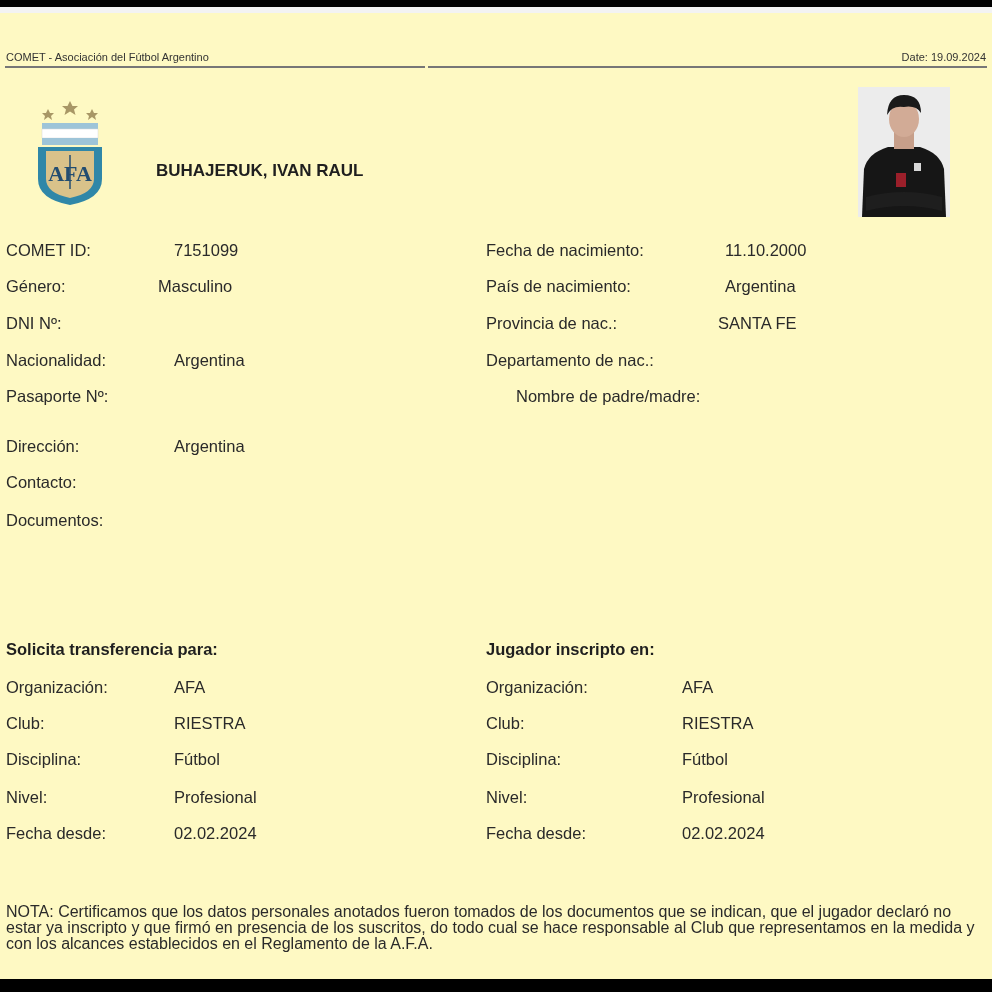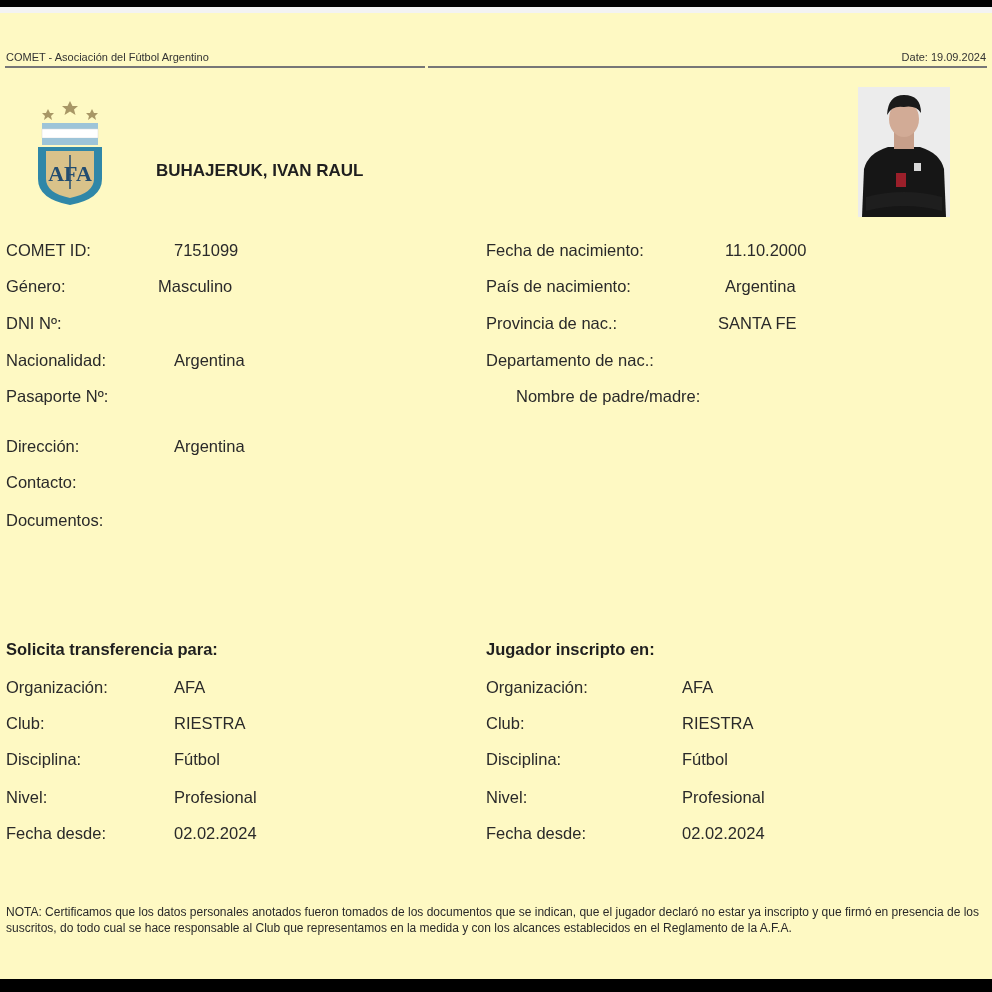--- a/index.html
+++ b/index.html
@@ -29,21 +29,21 @@
   }
 
   .row { position: absolute; font-size: 16.5px; color: #2a2a2a; white-space: nowrap; }
   .lbl { position: absolute; }
   .val { position: absolute; }
 
   .sec-title { position: absolute; font-size: 16.5px; font-weight: bold; color: #1f1f1f; }
 
   .nota {
     position: absolute; left: 6px; top: 897px; width: 984px;
-    font-size: 12px; line-height: 16px; color: #2a2a2a;
+    font-size: 16px; line-height: 16px; color: #2a2a2a;
   }
 </style>
 </head>
 <body>
 
 <div class="page">
   <div class="page-top-shade"></div>
 
   <div class="hdr-left">COMET - Asociación del Fútbol Argentino</div>
   <div class="hdr-right">Date: 19.09.2024</div>

